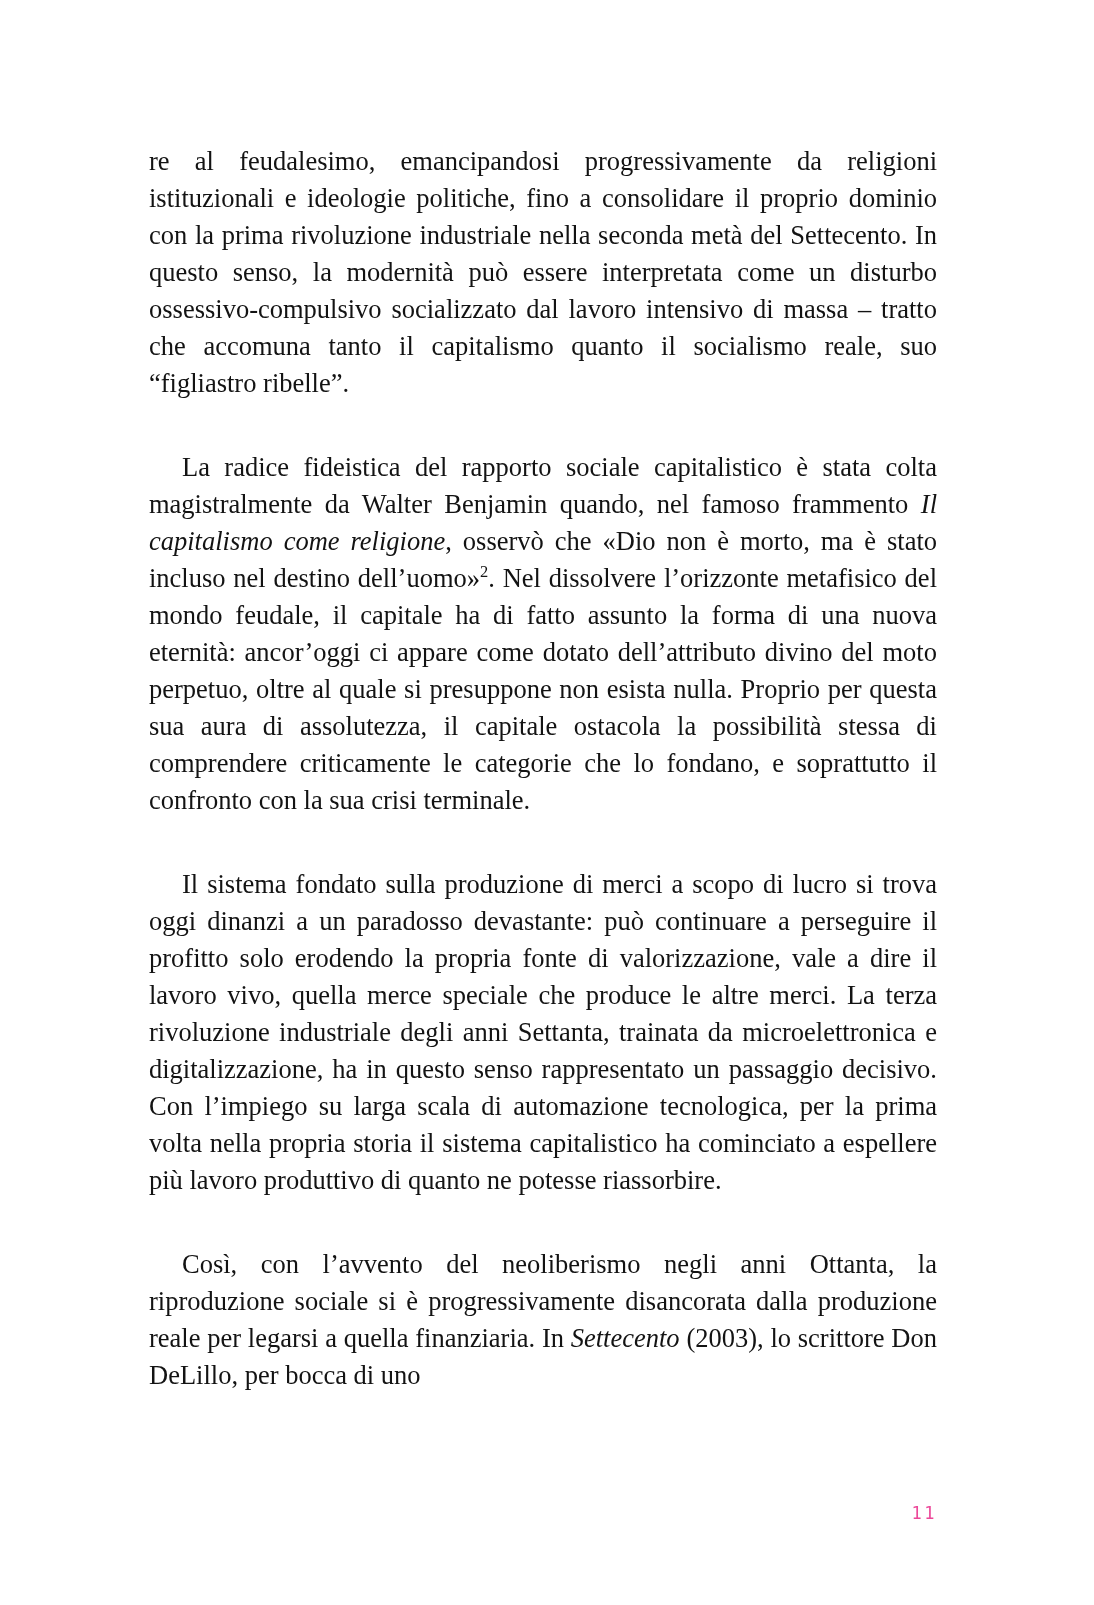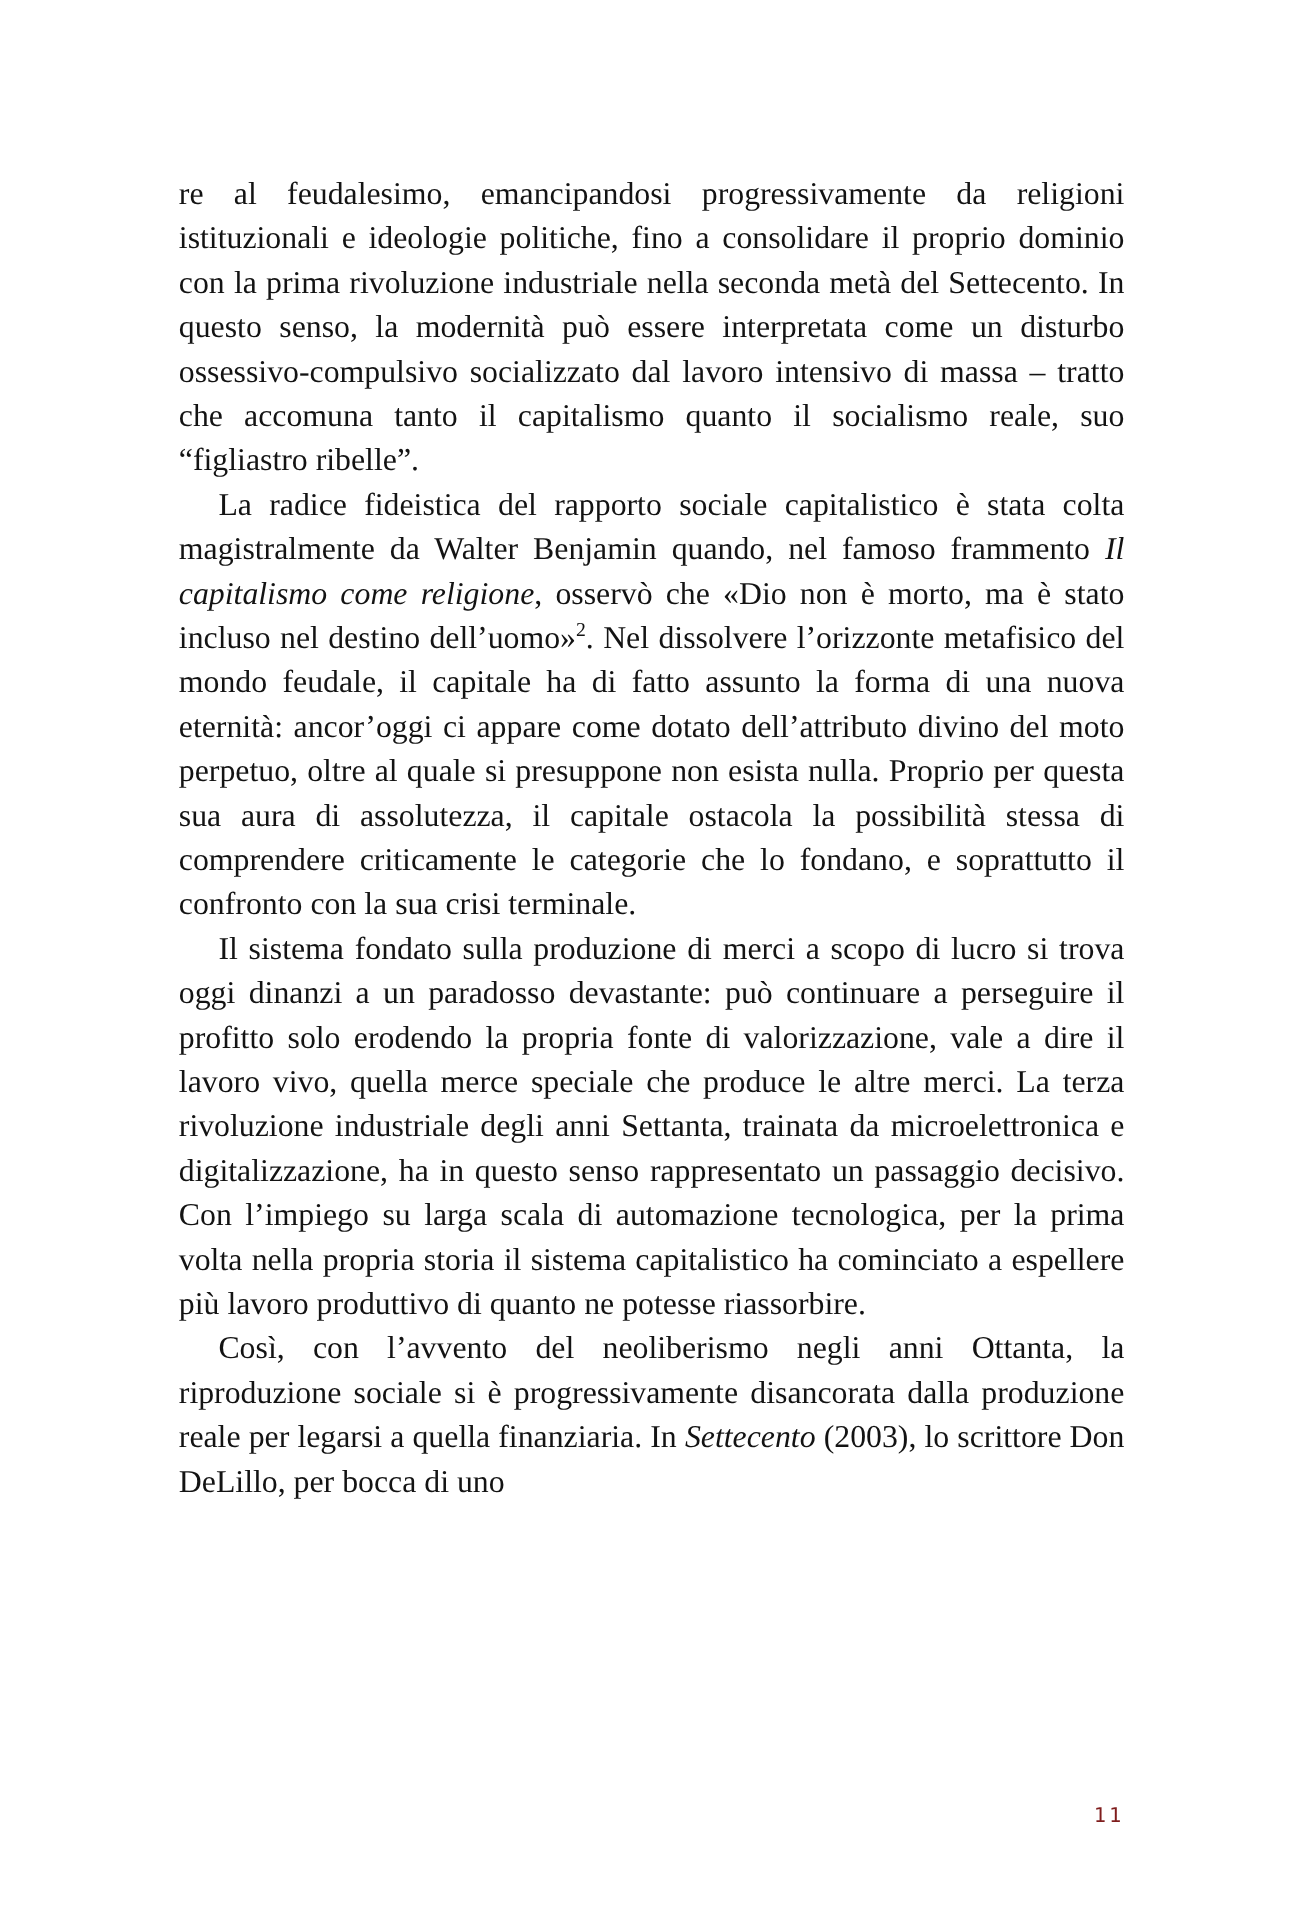--- a/index.html
+++ b/index.html
@@ -33,20 +33,21 @@
 
   .para {
     margin: 0;
     text-align: justify;
     text-align-last: left;
     hyphens: manual;
   }
 
   .para.indented {
     text-indent: 33px;
+    margin-top: 47px;
   }
 
   .para em,
   .para .italic {
     font-style: italic;
   }
 
   .footnote-ref {
     font-size: 0.62em;
     vertical-align: super;
@@ -55,21 +56,21 @@
 
   .folio {
     position: absolute;
     left: 0;
     top: 1503px;
     width: 937px;
     text-align: right;
     font-family: "DejaVu Sans Mono", "Liberation Mono", monospace;
     font-size: 17px;
     letter-spacing: 2.5px;
-    color: #7f1d1d;
+    color: #ec4899;
   }
 </style>
 </head>
 <body>
 
 <div class="page">
 
   <div class="text-block">
 
     <p class="para"><span>re al feudalesimo, emancipandosi progressivamente da religioni istituzionali e ideologie politiche, fino a consolidare il proprio dominio con la prima rivoluzione industriale nella seconda metà del Settecento. In questo senso, la modernità può essere interpretata come un disturbo ossessivo-compulsivo socializzato dal lavoro intensivo di massa – tratto che accomuna tanto il capitalismo quanto il socialismo reale, suo “figliastro ribelle”.</span></p>

